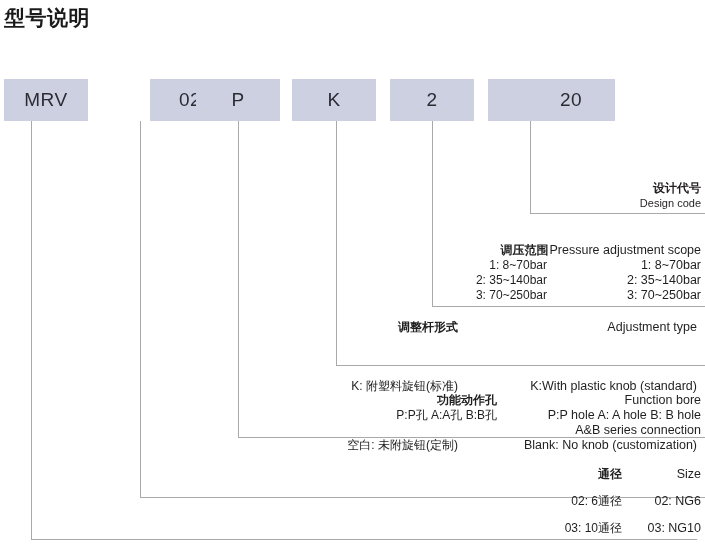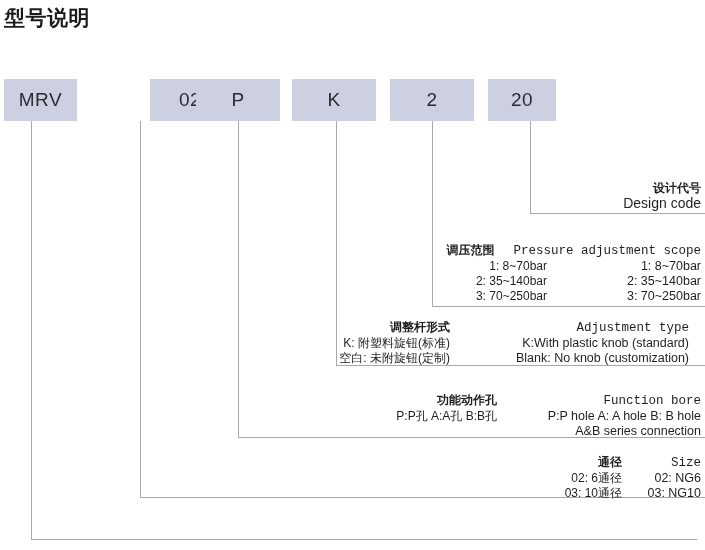--- a/index.html
+++ b/index.html
@@ -89,64 +89,63 @@
     text-align: right;
     font-size: 12.5px;
     color: #1f1f1f;
   }
   .head-line .cn,
   .head-line .en {
     font-weight: bold;
   }
   .head-line .en {
     font-weight: normal;
-    font-family: Liberation Mono, monospace;
   }
   .col-cn {
     width: 150px;
     text-align: right;
     padding-right: 4px;
     font-size: 12px;
     color: #1f1f1f;
   }
   .col-en {
     width: 150px;
     text-align: right;
     font-size: 12.5px;
     color: #1f1f1f;
   }
   .wide-cn { width: 200px; }
   .wide-en { width: 235px; }
   .bore-cn { width: 175px; }
   .bore-en { width: 200px; }
-  .size-cn { width: 95px; }
+  .size-cn { width: 95px; margin-top: 12px; }
   .size-en { width: 75px; }
   .single-head {
     font-size: 12px;
     font-weight: bold;
     text-align: right;
   }
   .single-sub {
-    font-size: 14px;
+    font-size: 11px;
     text-align: right;
   }
 </style>
 </head>
 <body>
 
 <div id="page">
 
   <div id="title">型号说明</div>
 
-  <div class="code-box" style="left:4px;width:73px;">MRV</div>
+  <div class="code-box" style="left:4px;width:84px;">MRV</div>
   <div class="code-box" style="left:102px;width:80px;margin-left:48px;">02</div>
   <div class="code-box" style="left:196px;width:84px;">P</div>
   <div class="code-box" style="left:292px;width:84px;">K</div>
   <div class="code-box" style="left:390px;width:84px;">2</div>
-  <div class="code-box" style="left:488px;width:68px;">20</div>
+  <div class="code-box" style="left:488px;width:88px;padding-left:39px;">20</div>
 
   <div class="leader" style="left:530px;top:121px;">
     <div class="vline" style="height:92px;"></div>
     <div class="hline" style="top:92px;width:175px;"></div>
   </div>
 
   <div class="leader" style="left:432px;top:121px;">
     <div class="vline" style="height:185px;"></div>
     <div class="hline" style="top:185px;width:273px;"></div>
   </div>
@@ -175,38 +174,38 @@
     <div class="annot-line">
       <span class="single-head">设计代号</span>
     </div>
     <div class="annot-line">
       <span class="single-sub">Design code</span>
     </div>
   </div>
 
   <div class="annot" style="right:4px;top:243px;">
     <div class="annot-line head-line">
-      <span class="cn" style="padding-right:19px;font-weight:bold;">调压范围</span>
+      <span class="cn" style="padding-right:1px;font-weight:bold;">调压范围</span>
       <span class="en">Pressure adjustment scope</span>
     </div>
     <div class="annot-line">
       <span class="col-cn">1: 8~70bar</span>
       <span class="col-en">1: 8~70bar</span>
     </div>
     <div class="annot-line">
       <span class="col-cn">2: 35~140bar</span>
       <span class="col-en">2: 35~140bar</span>
     </div>
     <div class="annot-line">
       <span class="col-cn">3: 70~250bar</span>
       <span class="col-en">3: 70~250bar</span>
     </div>
   </div>
 
-  <div class="annot" style="right:16px;top:320px;">
+  <div class="annot" style="right:8px;top:320px;gap:44px;">
     <div class="annot-line head-line">
       <span class="cn wide-cn" style="font-weight:bold;padding-right:4px;">调整杆形式</span>
       <span class="en wide-en">Adjustment type</span>
     </div>
     <div class="annot-line">
       <span class="col-cn wide-cn">K: 附塑料旋钮(标准)</span>
       <span class="col-en wide-en">K:With plastic knob (standard)</span>
     </div>
     <div class="annot-line">
       <span class="col-cn wide-cn">空白: 未附旋钮(定制)</span>

